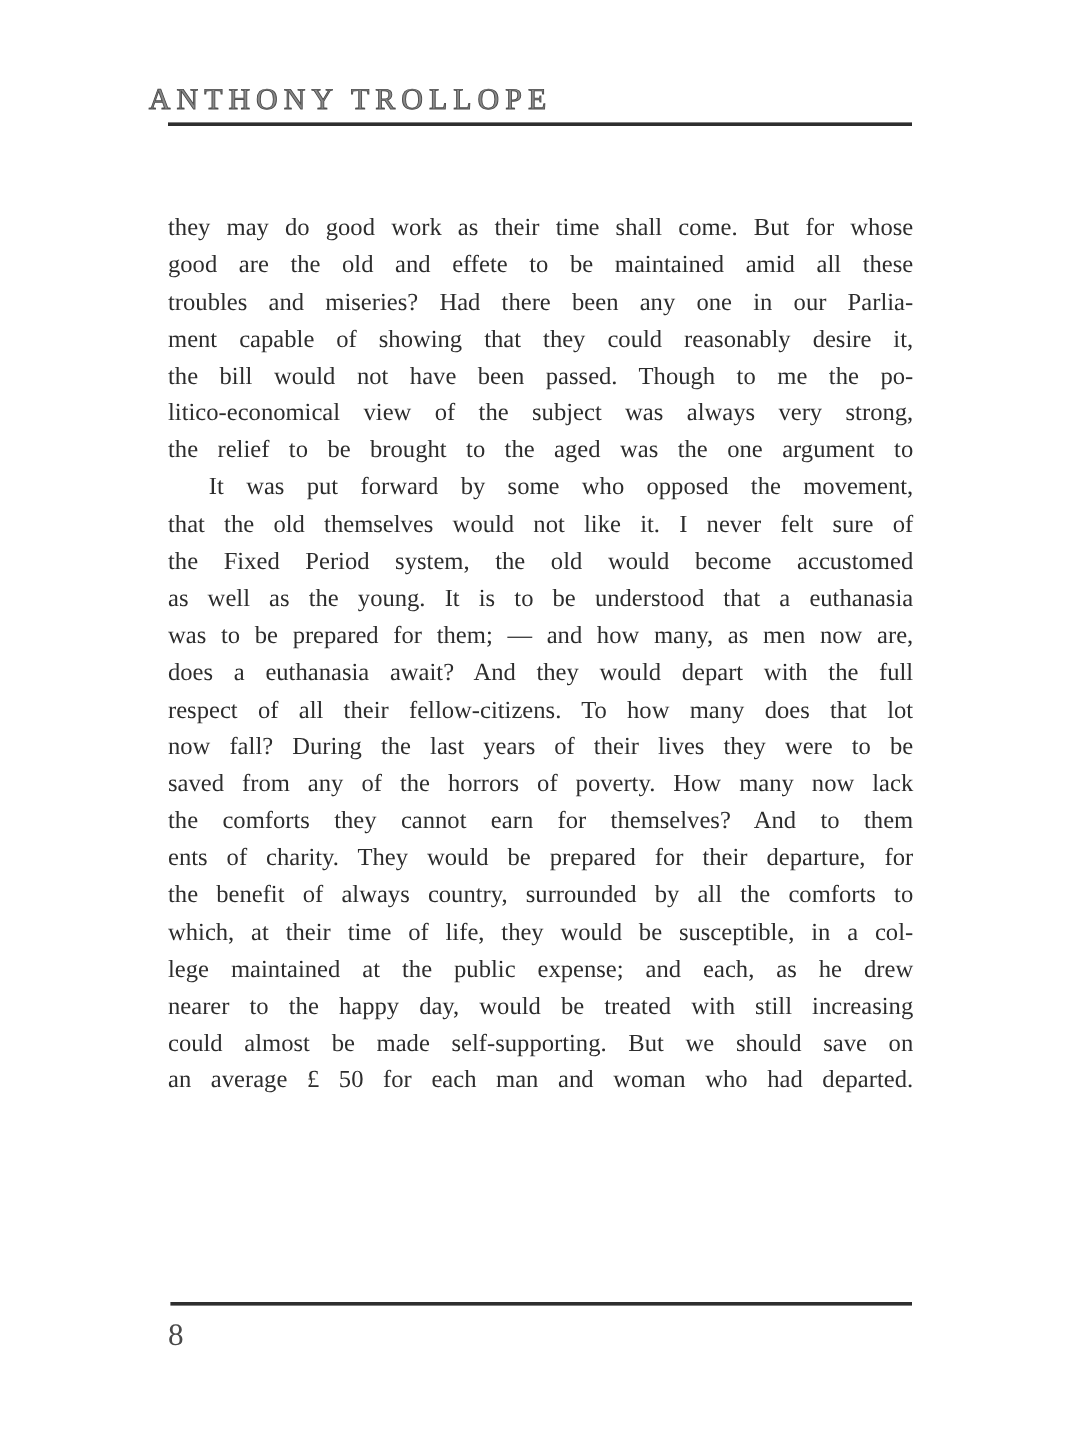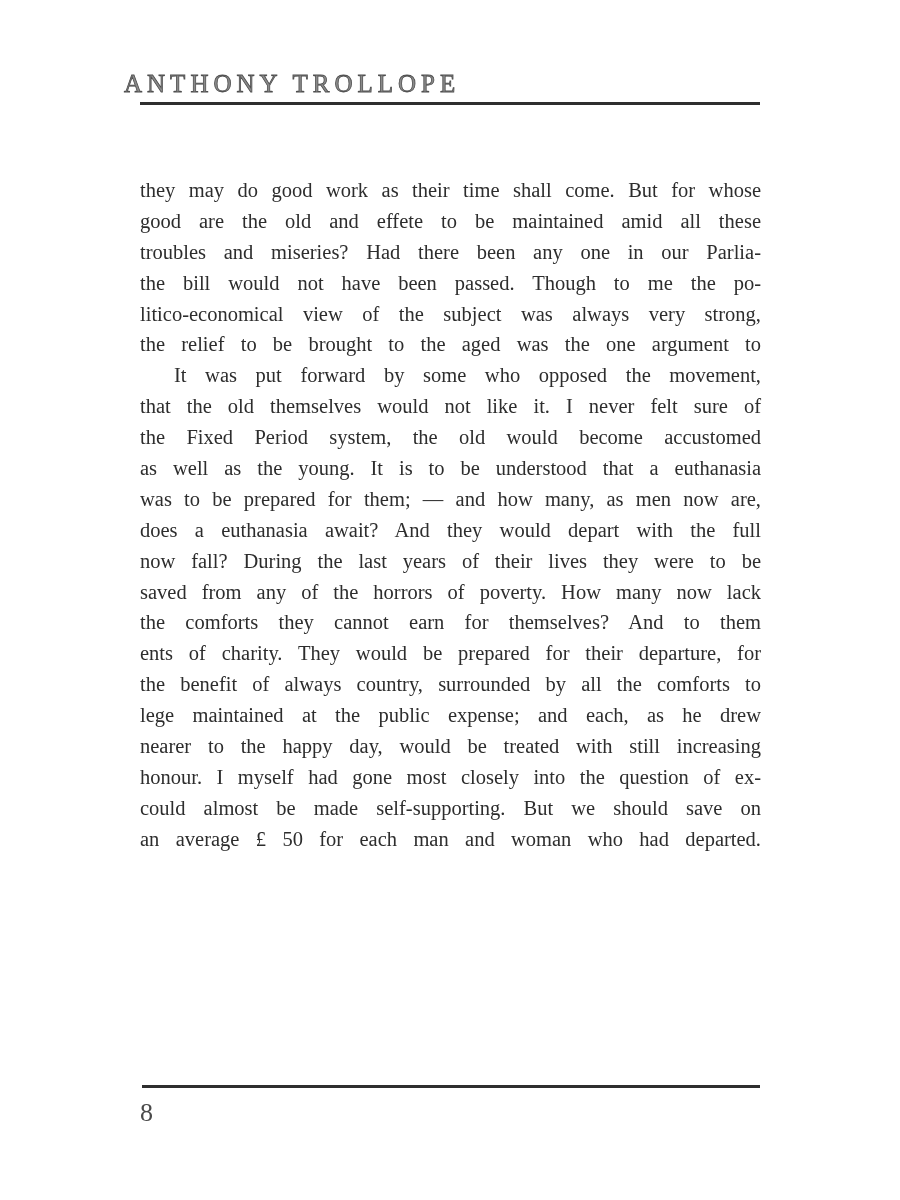--- a/index.html
+++ b/index.html
@@ -84,39 +84,41 @@
 
   <div class="running-header">ANTHONY TROLLOPE</div>
 
   <div class="header-rule"></div>
 
   <div class="body-text" id="body-text">
       <div>
         <div class="line">they may do good work as their time shall come. But for whose</div>
         <div class="line">good are the old and effete to be maintained amid all these</div>
         <div class="line">troubles and miseries? Had there been any one in our Parlia-</div>
+        <div class="line">ment capable of showing that they could reasonably desire it,</div>
         <div class="line">the bill would not have been passed. Though to me the po-</div>
         <div class="line">litico-economical view of the subject was always very strong,</div>
         <div class="line">the relief to be brought to the aged was the one argument to</div>
       </div>
       <div>
         <div class="line indent">It was put forward by some who opposed the movement,</div>
         <div class="line">that the old themselves would not like it. I never felt sure of</div>
         <div class="line">the Fixed Period system, the old would become accustomed</div>
         <div class="line">as well as the young. It is to be understood that a euthanasia</div>
         <div class="line">was to be prepared for them; — and how many, as men now are,</div>
         <div class="line">does a euthanasia await? And they would depart with the full</div>
+        <div class="line">respect of all their fellow-citizens. To how many does that lot</div>
         <div class="line">now fall? During the last years of their lives they were to be</div>
         <div class="line">saved from any of the horrors of poverty. How many now lack</div>
         <div class="line">the comforts they cannot earn for themselves? And to them</div>
         <div class="line">ents of charity. They would be prepared for their departure, for</div>
         <div class="line">the benefit of always country, surrounded by all the comforts to</div>
+        <div class="line">which, at their time of life, they would be susceptible, in a col-</div>
         <div class="line">lege maintained at the public expense; and each, as he drew</div>
         <div class="line">nearer to the happy day, would be treated with still increasing</div>
-        <div class="line">honour. I myself had gone most closely into the question of ex-</div>
         <div class="line">could almost be made self-supporting. But we should save on</div>
         <div class="line">an average £ 50 for each man and woman who had departed.</div>
       </div>
     </div>
 
   <div class="footer-rule"></div>
 
   <div class="page-number">8</div>
 
 </div>

